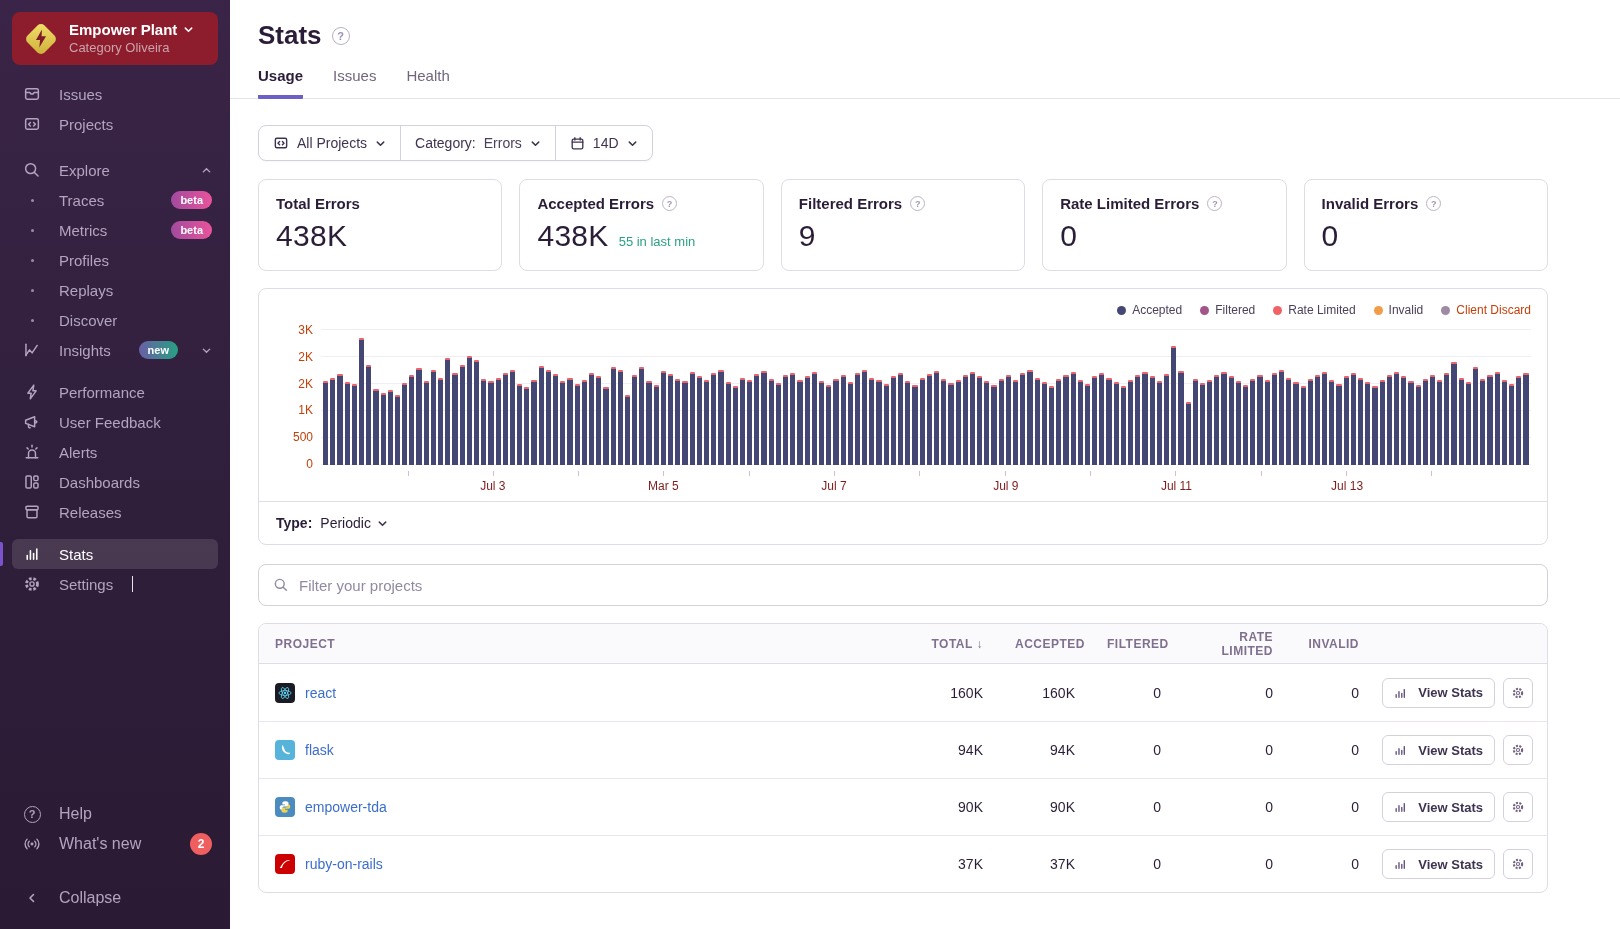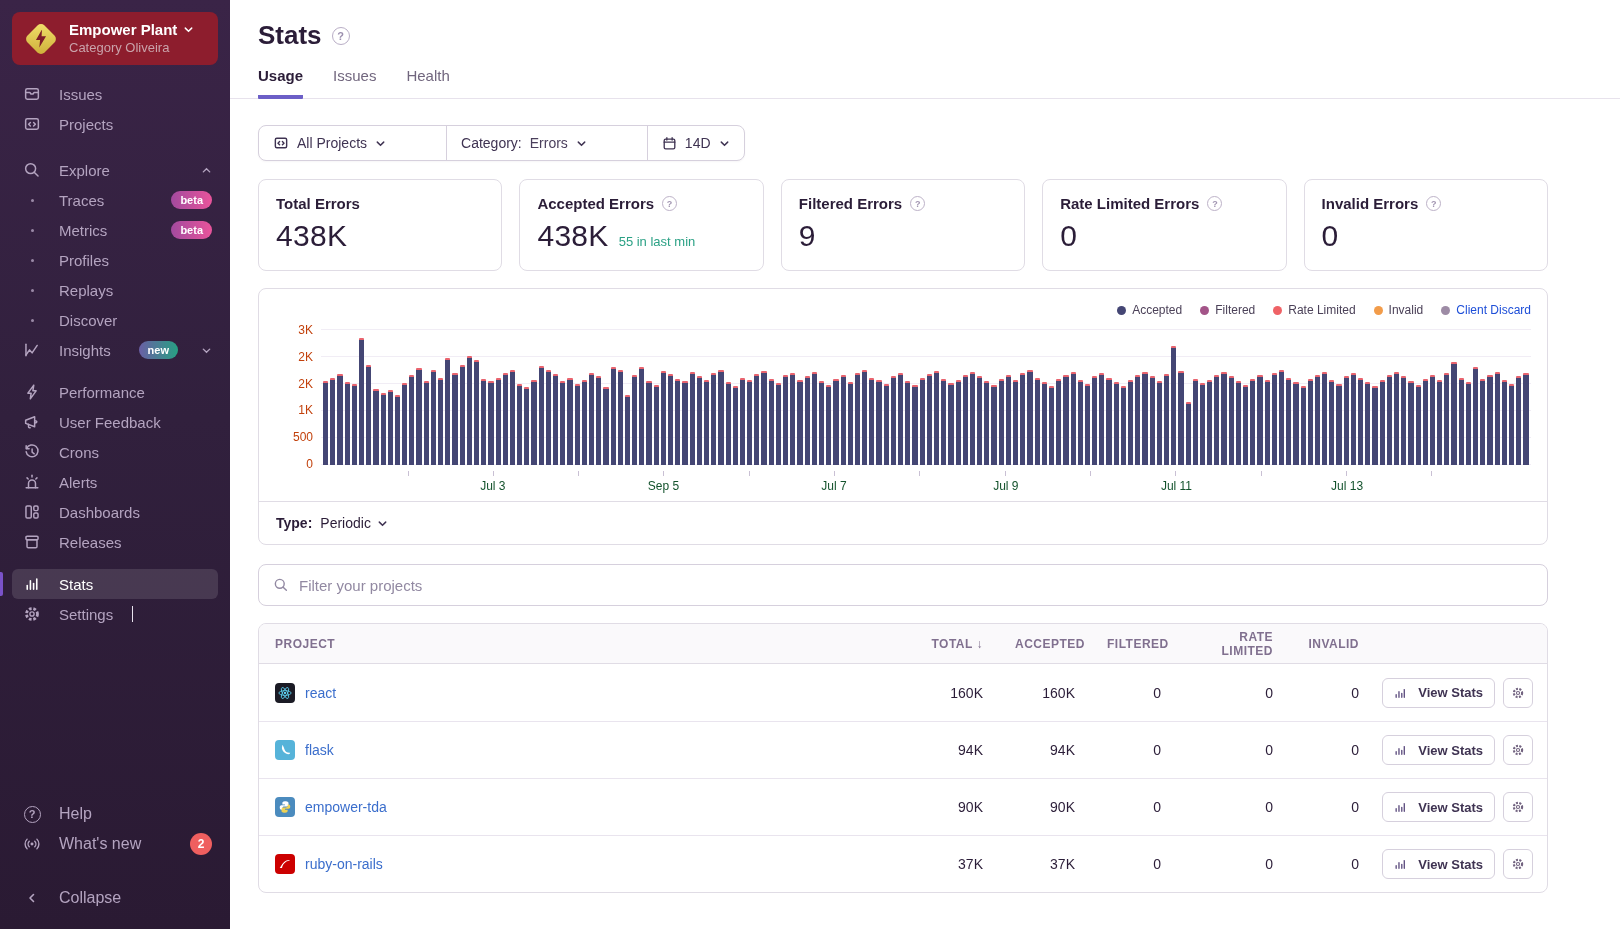--- a/index.html
+++ b/index.html
@@ -52,50 +52,50 @@
     color:#9b8fae; font-size:11px; font-weight:700; display:flex; align-items:center; justify-content:center; }
   .tabs { margin:16px -72px 0 -28px; padding:0 72px 0 28px; display:flex; gap:30px;
     border-bottom:1px solid #e7e2ec; }
   .tab { padding-bottom:11px; font-size:15px; color:#71667e; cursor:pointer; }
   .tab.active { color:#2b1d38; font-weight:700; border-bottom:4px solid #6c5fc7; margin-bottom:-1px; border-radius:1px; }
 
   .filter-bar { margin-top:26px; display:inline-flex; height:36px; border:1px solid #d6d0dd;
     border-radius:8px; background:#fff; align-items:stretch; box-shadow:0 1px 2px rgba(43,29,56,.04); }
   .filter-seg { display:flex; align-items:center; gap:8px; padding:0 14px; font-size:14px;
     color:#3f3352; cursor:pointer; }
-  .filter-seg + .filter-seg { border-left:1px solid #d6d0dd;margin-left:46px; }
+  .filter-seg + .filter-seg { border-left:1px solid #d6d0dd; }
   .filter-seg .b { font-weight:400; }
   .filter-seg .v { color:#4a3f5c; }
 
   .cards { margin-top:18px; display:grid; grid-template-columns:repeat(5,1fr); gap:17px; }
   .card { border:1px solid #e0dce5; border-radius:8px; padding:15px 17px 17px; background:#fff; }
   .card-title { display:flex; align-items:center; gap:8px; font-size:15px; font-weight:700; color:#2b1d38; }
   .help-sm { width:15px; height:15px; border-radius:50%; border:1.3px solid #bdb2c8; color:#a195b1;
     font-size:9px; font-weight:700; display:flex; align-items:center; justify-content:center; }
   .card-value { margin-top:7px; display:flex; align-items:baseline; gap:10px; }
   .card-value .big { font-size:30px; font-weight:500; color:#2b1d38; letter-spacing:.3px; }
   .card-value .sub { font-size:13px; color:#2ba185; }
 
   .chart-panel { margin-top:17px; border:1px solid #e0dce5; border-radius:8px; background:#fff; }
   .chart-inner { padding:10px 16px 2px; }
   .legend { display:flex; justify-content:flex-end; gap:18px; font-size:12px; color:#4b4158; padding:4px 0 12px; }
   .legend-item { display:flex; align-items:center; gap:6px; cursor:pointer; }
   .legend-item .dot { width:9px; height:9px; border-radius:50%; }
-  .legend-item.disabled { color:#1d4ed8; }
+  .legend-item.disabled { color:#c2410c; }
   .plot-row { display:flex; gap:8px; }
   .ylabels { width:38px; height:148px; margin-top:-6px; display:flex; flex-direction:column;
     justify-content:space-between; align-items:flex-end; font-size:12px; color:#c2410c; }
   .plot { flex:1; position:relative; height:136px;
     background:repeating-linear-gradient(to top,#f1edf5 0 1px,transparent 1px 27px); }
   .bars { position:absolute; inset:0; display:flex; align-items:flex-end; gap:2px; padding:0 2px; }
   .bar { flex:1; border-top:2px solid #e8646f; border-radius:1px 1px 0 0; min-width:2px; }
   .xaxis-row { position:relative; height:28px; margin-left:46px; }
   .xaxis-row .tick { position:absolute; top:0; width:1px; height:5px; background:#c9c0d4; }
   .xlabels { position:absolute; inset:0; }
-  .xlabels span { position:absolute; top:8px; transform:translateX(-50%); font-size:12px; color:#14532d; }
+  .xlabels span { position:absolute; top:8px; transform:translateX(-50%); font-size:12px; color:#7f1d1d; }
   .xl0{left:14.2%} .xl1{left:28.3%} .xl2{left:42.4%} .xl3{left:56.6%} .xl4{left:70.7%} .xl5{left:84.8%}
   .chart-footer { border-top:1px solid #e0dce5; padding:13px 17px; display:flex;
     justify-content:space-between; align-items:center; font-size:14px; color:#2b1d38; }
   .chart-footer .lbl { font-weight:700; margin-right:12px; }
   .type-select { display:flex; align-items:center; gap:6px; cursor:pointer; }
   .type-select .lbl { margin-right:2px; }
 
   .search-box { margin-top:19px; display:flex; align-items:center; gap:10px; height:42px;
     border:1px solid #d6d0dd; border-radius:8px; padding:0 14px; background:#fff; }
   .search-box input { flex:1; border:none; outline:none; font-size:15px; color:#2b1d38;
@@ -239,30 +239,20 @@
     </div>
     <div class="nav-item">
       <span class="nicon">
           <svg width="18" height="18" viewBox="0 0 17 17" fill="none" stroke="currentColor" stroke-width="1.4" stroke-linecap="round" stroke-linejoin="round">
             <path d="M2.5 6.8v3l8.5 3.2V3.6z"></path>
             <path d="M11 7.2c1.2 0 2 .6 2 1.1s-.8 1.1-2 1.1"></path>
             <path d="M5.2 10.5V13c0 .6.5 1 1 1h.6"></path>
           </svg>
         </span>
       <span>User Feedback</span>
-    </div>
-    <div class="nav-item">
-      <span class="nicon">
-          <svg width="18" height="18" viewBox="0 0 17 17" fill="none" stroke="currentColor" stroke-width="1.4" stroke-linecap="round" stroke-linejoin="round">
-            <path d="M3.4 5.2a5.6 5.6 0 1 1-.4 3.1"></path>
-            <path d="M3 2.6v2.8h2.8"></path>
-            <path d="M8.6 5.6v3.1l2 1.5"></path>
-          </svg>
-        </span>
-      <span>Crons</span>
     </div>
     <div class="nav-item">
       <span class="nicon">
           <svg width="18" height="18" viewBox="0 0 17 17" fill="none" stroke="currentColor" stroke-width="1.4" stroke-linecap="round" stroke-linejoin="round">
             <path d="M3 14h11"></path>
             <path d="M5.2 14v-4a3.3 3.3 0 0 1 6.6 0v4"></path>
             <path d="M8.5 2.2v1.6"></path>
             <path d="m3.8 4.6 1.1 1.1"></path>
             <path d="m13.2 4.6-1.1 1.1"></path>
           </svg>
@@ -642,21 +632,21 @@
               <div class="bar" style="height: 85px; background: rgb(68, 70, 116); border-top-color: rgb(232, 100, 111);"></div>
               <div class="bar" style="height: 81px; background: rgb(68, 70, 116); border-top-color: rgb(232, 100, 111);"></div>
               <div class="bar" style="height: 89px; background: rgb(68, 70, 116); border-top-color: rgb(232, 100, 111);"></div>
               <div class="bar" style="height: 92px; background: rgb(68, 70, 116); border-top-color: rgb(232, 100, 111);"></div>
             </div>
         </div>
       </div>
       <div class="xaxis-row">
         <span class="xlabels">
           <span class="xl0">Jul 3</span>
-          <span class="xl1">Sep 5</span>
+          <span class="xl1">Mar 5</span>
           <span class="xl2">Jul 7</span>
           <span class="xl3">Jul 9</span>
           <span class="xl4">Jul 11</span>
           <span class="xl5">Jul 13</span>
         </span>
       <i class="tick" style="left: 7.15%;"></i>
           <i class="tick" style="left: 14.2%;"></i>
           <i class="tick" style="left: 21.25%;"></i>
           <i class="tick" style="left: 28.3%;"></i>
           <i class="tick" style="left: 35.35%;"></i>

